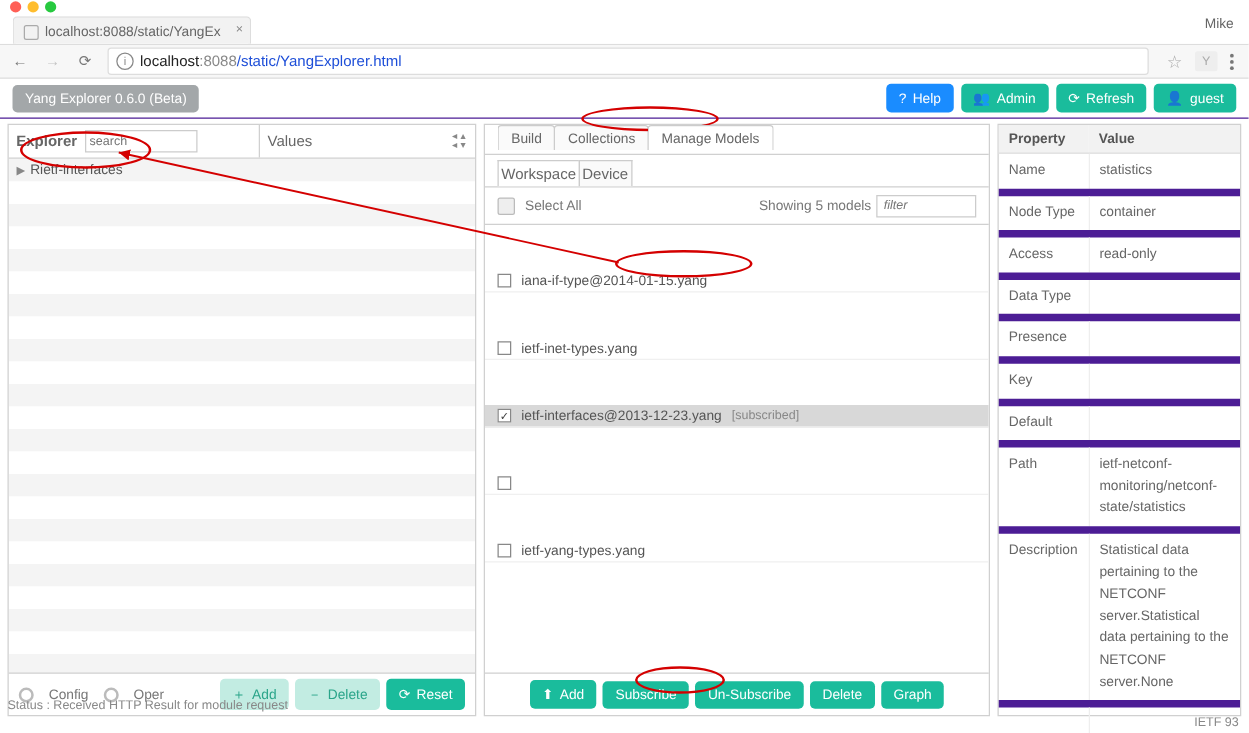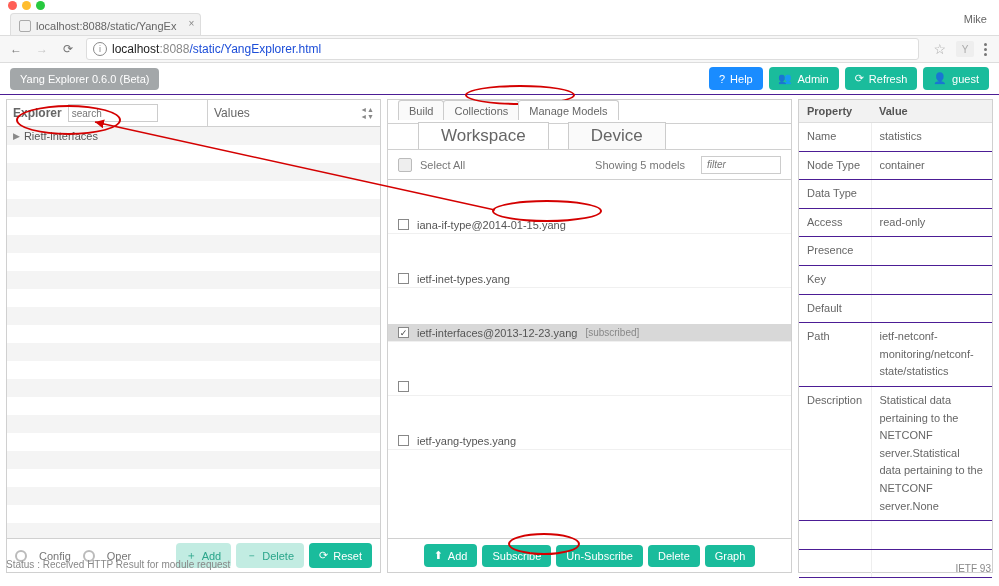--- a/index.html
+++ b/index.html
@@ -54,43 +54,43 @@
 .exp-foot .btns{display:flex;gap:5px;}
 .btn.solid{background:#1abc9c;}
 .btn.light{background:#c2ece2;color:#2aa58a;}
 
 
 .center{width:405px;border:1px solid #d0d0d0;background:#fff;display:flex;flex-direction:column;}
 .tabs-outer{display:flex;border-bottom:1px solid #d0d0d0;padding:0 0 0 10px;height:24px;align-items:flex-start;}
 .tabs-outer .t{padding:4px 10px 3px;border:1px solid #ccc;border-bottom:none;background:#fafafa;font-size:11px;color:#666;border-radius:3px 3px 0 0;margin-right:-1px;cursor:pointer;}
 .tabs-outer .t.active{background:#fff;position:relative;z-index:2;}
 .tabs-inner{display:flex;padding:4px 0 0 10px;height:26px;border-bottom:1px solid #d0d0d0;align-items:flex-end;}
-.tabs-inner .t{padding:3px 22px;border:1px solid #ccc;border-bottom:none;background:#fafafa;font-size:17px;color:#666;margin-right:-1px;cursor:pointer;margin-left:20px;}
+.tabs-inner .t{padding:3px 2px;border:1px solid #ccc;border-bottom:none;background:#fafafa;font-size:12px;color:#666;margin-right:-1px;cursor:pointer;}
 .tabs-inner .t.active{background:#fff;}
 .selectall-row{height:30px;display:flex;align-items:center;justify-content:space-between;padding:0 10px;border-bottom:1px solid #d0d0d0;font-size:11px;color:#777;}
 .selectall-row .l{display:flex;align-items:center;gap:8px;}
 .cbx{width:14px;height:14px;border:1px solid #bbb;border-radius:2px;background:#eee;}
-.selectall-row .r{display:flex;align-items:center;gap:16px;}
+.selectall-row .r{display:flex;align-items:center;gap:4px;}
 .filter-in{width:80px;height:18px;border:1px solid #ccc;padding:0 5px;font-size:10px;color:#aaa;font-style:italic;}
 .models{flex:1;overflow:auto;}
 .mrow{display:flex;align-items:center;height:18px;padding:0 10px;gap:8px;font-size:11px;color:#555;border-bottom:1px solid #f0f0f0;margin-top:36px;}
 .mrow.sel{background:#d8d8d8;}
 .mrow .cb{width:11px;height:11px;border:1px solid #888;background:#fff;display:inline-flex;align-items:center;justify-content:center;font-size:9px;color:#444;}
 .mrow .sub{color:#888;font-size:10px;}
 .center-foot{height:34px;border-top:1px solid #d0d0d0;display:flex;align-items:center;justify-content:center;gap:5px;}
 
 
 .props{flex:1;border:1px solid #d0d0d0;background:#fff;}
 .props table{width:100%;border-collapse:collapse;font-size:11px;}
 .props th{text-align:left;padding:5px 8px;background:#f2f2f2;border-bottom:1px solid #ddd;color:#555;font-weight:bold;}
-.props td{padding:5px 8px;border-bottom:1px solid #4c1d95;color:#666;vertical-align:top;line-height:1.6;margin-top:32px;}
+.props td{padding:5px 8px;border-bottom:6px solid #4c1d95;color:#666;vertical-align:top;line-height:1.6;margin-top:32px;}
 .props td:first-child{width:72px;border-right:1px solid #eee;}
 
 .status{position:absolute;left:6px;bottom:16px;font-size:10px;color:#888;}
-.ietf{position:absolute;right:8px;bottom:12px;font-size:10px;color:#888;}
+.ietf{position:absolute;right:8px;bottom:2px;font-size:10px;color:#888;}
 
 
 .anno{position:absolute;border:2px solid #d40000;border-radius:50%;pointer-events:none;}
 svg.arrow{position:absolute;pointer-events:none;}
 </style>
 </head>
 <body>
 
 <div class="chrome-top">
   <span class="dot red"></span>
@@ -291,26 +291,26 @@
       <tbody id="prop-rows">
           <tr>
             <td>Name</td>
             <td>statistics</td>
           </tr>
           <tr>
             <td>Node Type</td>
             <td>container</td>
           </tr>
           <tr>
-            <td>Data Type</td>
-            <td></td>
-          </tr>
-          <tr>
             <td>Access</td>
             <td>read-only</td>
+          </tr>
+          <tr>
+            <td>Data Type</td>
+            <td></td>
           </tr>
           <tr>
             <td>Presence</td>
             <td></td>
           </tr>
           <tr>
             <td>Key</td>
             <td></td>
           </tr>
           <tr>

